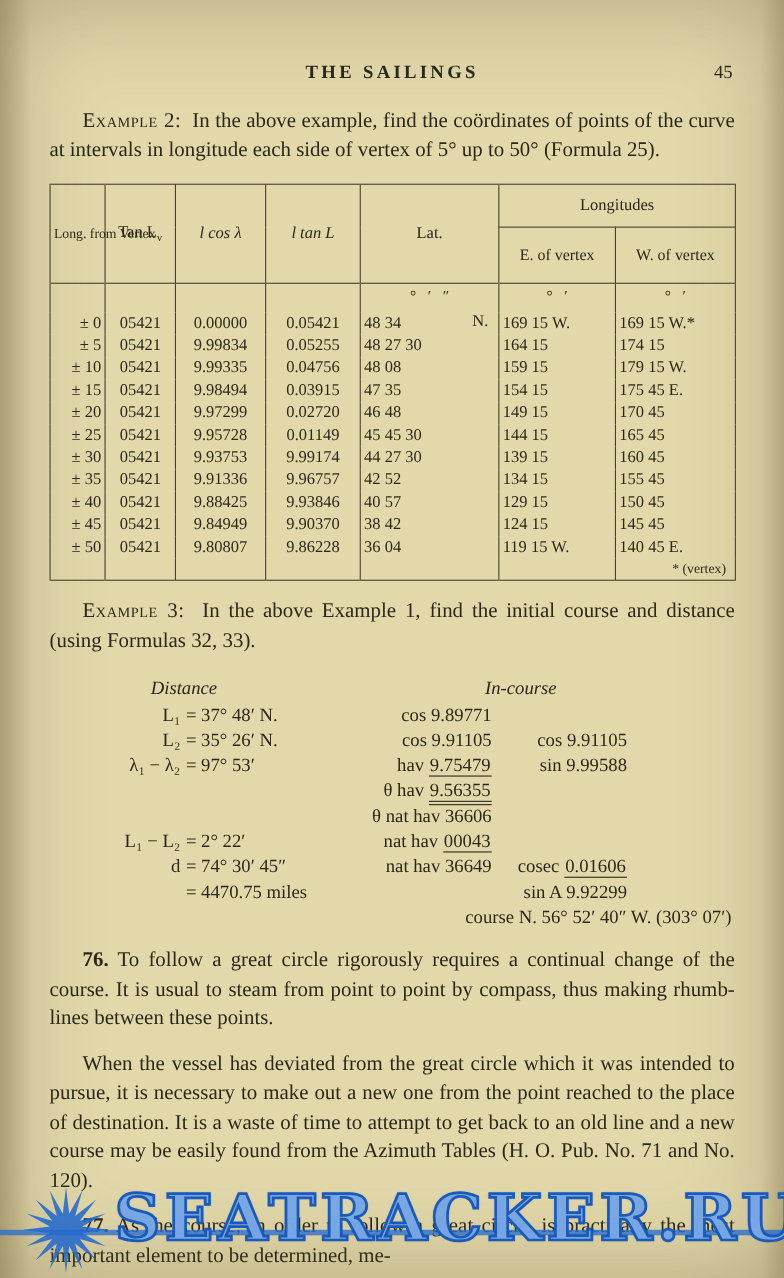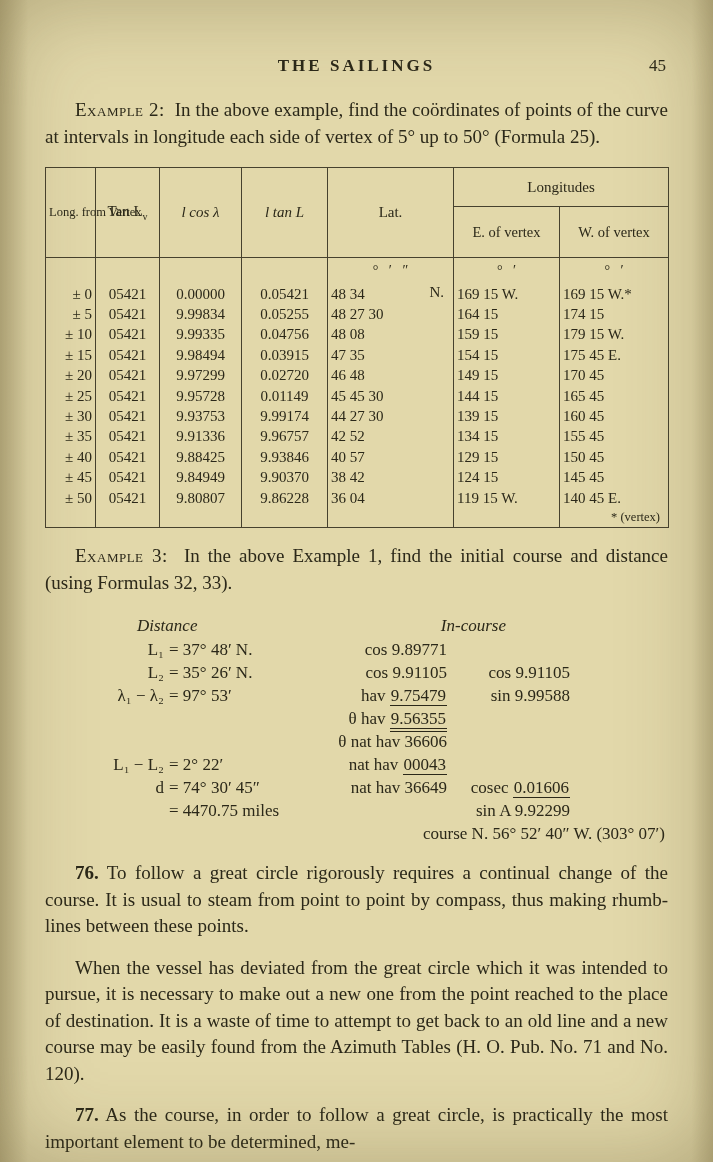--- a/index.html
+++ b/index.html
@@ -310,14 +310,21 @@
       </div>
     <div class="calc-course">course N. 56° 52′ 40″ W. (303° 07′)</div>
   </div>
 
   <p class="body-para"><span class="pnum">76.</span> <span>To follow a great circle rigorously requires a continual change of the course.  It is usual to steam from point to point by compass, thus making rhumb-lines between these points.</span></p>
 
   <p class="body-para"><span>When the vessel has deviated from the great circle which it was intended to pursue, it is necessary to make out a new one from the point reached to the place of destination.  It is a waste of time to attempt to get back to an old line and a new course may be easily found from the Azimuth Tables (H. O. Pub. No. 71 and No. 120).</span></p>
 
   <p class="body-para"><span class="pnum">77.</span> <span>As the course, in order to follow a great circle, is practically the most important element to be determined, me-</span></p>
 
+  <div class="watermark">
+    <div class="wm-line"></div>
+    <svg class="wm-star" width="80" height="80" viewBox="0 0 80 80">
+        <polygon points="40.0,1.0 42.9,25.3 54.9,4.0 48.3,27.5 67.6,12.4 52.5,31.7 76.0,25.1 54.7,37.1 79.0,40.0 54.7,42.9 76.0,54.9 52.5,48.3 67.6,67.6 48.3,52.5 54.9,76.0 42.9,54.7 40.0,79.0 37.1,54.7 25.1,76.0 31.7,52.5 12.4,67.6 27.5,48.3 4.0,54.9 25.3,42.9 1.0,40.0 25.3,37.1 4.0,25.1 27.5,31.7 12.4,12.4 31.7,27.5 25.1,4.0 37.1,25.3"></polygon>
+      </svg>
+    <div class="wm-text">SEATRACKER.RU</div>
+  </div>
 
 </div>
 
 </body></html>

